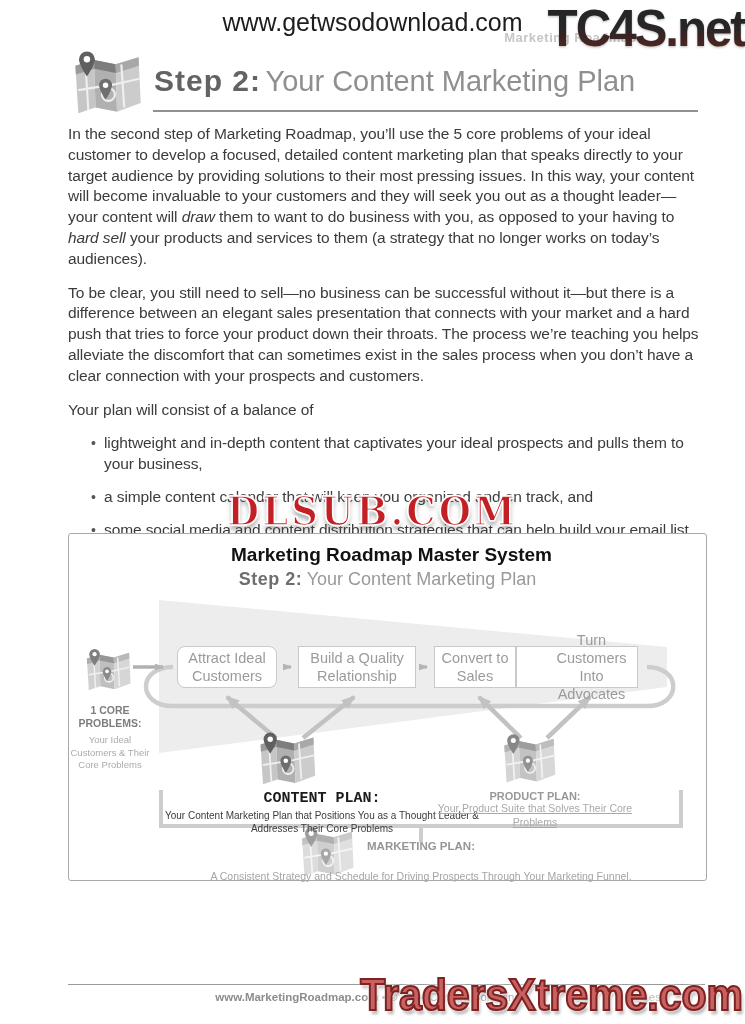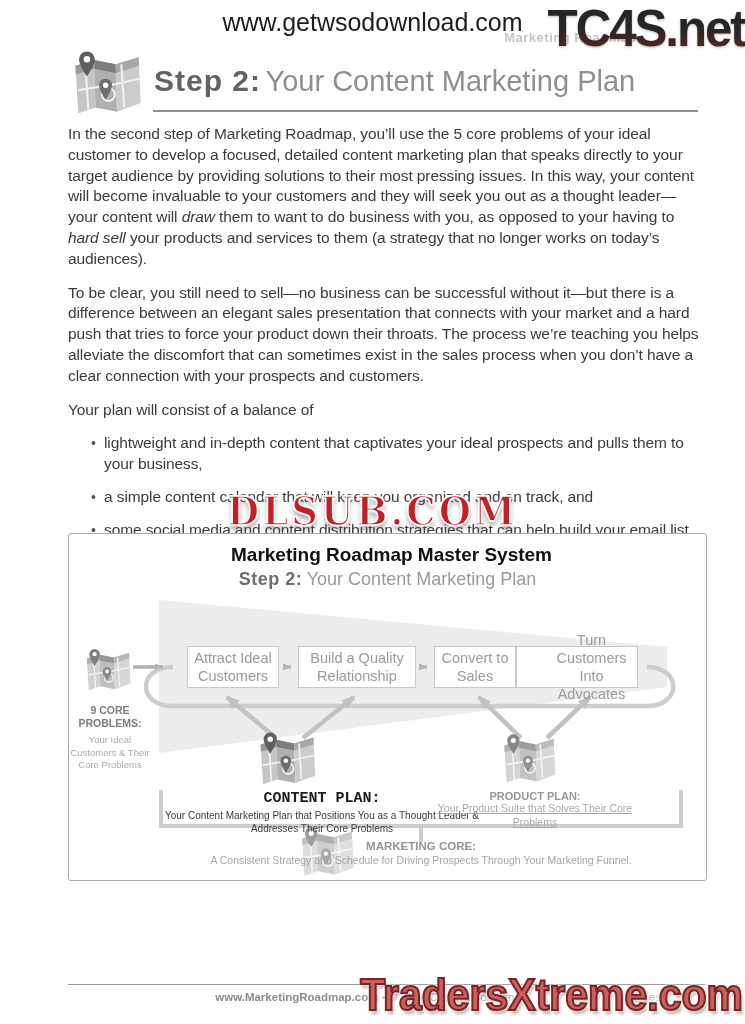--- a/index.html
+++ b/index.html
@@ -56,21 +56,21 @@
   .core-cap .h{font-size:10.5px;color:#7d7d7d;line-height:1.25;}
   .core-cap .s{font-size:9.5px;color:#ababab;line-height:1.3;margin-top:4px;}
   .content-cap{left:92px;top:256px;width:322px;}
   .content-cap .h{font-size:15px;color:#1c1c1c;font-family:Liberation Mono, monospace;}
   .content-cap .s{font-size:10px;color:#3c3c3c;line-height:1.3;margin-top:2px;}
   .product-cap{left:360px;top:256px;width:212px;}
   .product-cap .h{font-size:11px;color:#989898;}
   .product-cap .s{font-size:10.5px;color:#a9a9a9;line-height:1.3;margin-top:0;text-decoration:underline;}
   .marketing-cap{left:92px;top:306px;width:520px;}
   .marketing-cap .h{font-size:11.5px;color:#959595;}
-  .marketing-cap .s{font-size:10.5px;color:#a5a5a5;margin-top:2px;}
+  .marketing-cap .s{font-size:10.5px;color:#a5a5a5;margin-top:18px;}
   .d-icon{position:absolute;}
 
   
   .foot-rule{left:68px;top:984px;width:637px;height:1px;background:#9a9a9a;}
   .foot-text{left:0;right:0;top:991px;text-align:center;font-size:11.5px;color:#a8a8a8;z-index:3;}
   .foot-text .site{font-weight:bold;color:#8c8c8c;}
   .foot-tail{right:84px;top:991px;font-size:11.5px;color:#b9b9b9;z-index:3;}
 </style>
 </head>
 <body>
@@ -149,25 +149,25 @@
   <div class="d-title">Marketing Roadmap Master System</div>
   <div class="d-sub">
     <span class="step">Step 2:</span>
     <span class="rest">Your Content Marketing Plan</span>
   </div>
 
   <svg class="d-icon" style="left:15px;top:112px;width:48px;height:48px;opacity:.8" viewBox="0 0 100 92">
       <use href="#mapicon"></use>
     </svg>
   <div class="cap core-cap">
-    <div class="h">9 CORE PROBLEMS:</div>
+    <div class="h">1 CORE PROBLEMS:</div>
     <div class="s">Your Ideal Customers &amp; Their Core Problems</div>
   </div>
 
-  <div class="fbox" style="left:118px;width:92px;">Attract Ideal Customers</div>
+  <div class="fbox" style="left:108px;width:100px;border-radius:8px;">Attract Ideal Customers</div>
   <div class="fbox" style="left:229px;width:118px;">Build a Quality Relationship</div>
   <div class="fbox" style="left:365px;width:82px;">Convert to Sales</div>
   <div class="fbox" style="left:447px;width:122px;padding-left:29px;">Turn Customers Into Advocates</div>
 
   <svg class="d-icon" style="left:188px;top:194px;width:60px;height:62px;" viewBox="0 0 100 92">
       <use href="#mapicon"></use>
     </svg>
   <svg class="d-icon" style="left:432px;top:196px;width:56px;height:58px;opacity:.75" viewBox="0 0 100 92">
       <use href="#mapicon"></use>
     </svg>
@@ -178,21 +178,21 @@
   </div>
   <div class="cap product-cap">
     <div class="h">PRODUCT PLAN:</div>
     <div class="s">Your Product Suite that Solves Their Core Problems</div>
   </div>
 
   <svg class="d-icon" style="left:226px;top:292px;width:64px;height:52px;opacity:.6" viewBox="0 0 100 92">
       <use href="#mapicon"></use>
     </svg>
   <div class="cap marketing-cap">
-    <div class="h">MARKETING CORE:</div>
+    <div class="h">MARKETING PLAN:</div>
     <div class="s">A Consistent Strategy and Schedule for Driving Prospects Through Your Marketing Funnel.</div>
   </div>
 </div>
 
 <div class="abs foot-rule"></div>
 <div class="abs foot-text">
   <span class="site">www.MarketingRoadmap.com</span>
   <span> <span>•</span> </span>
   <span>© 2014 Content Solutions e</span>
 </div>

